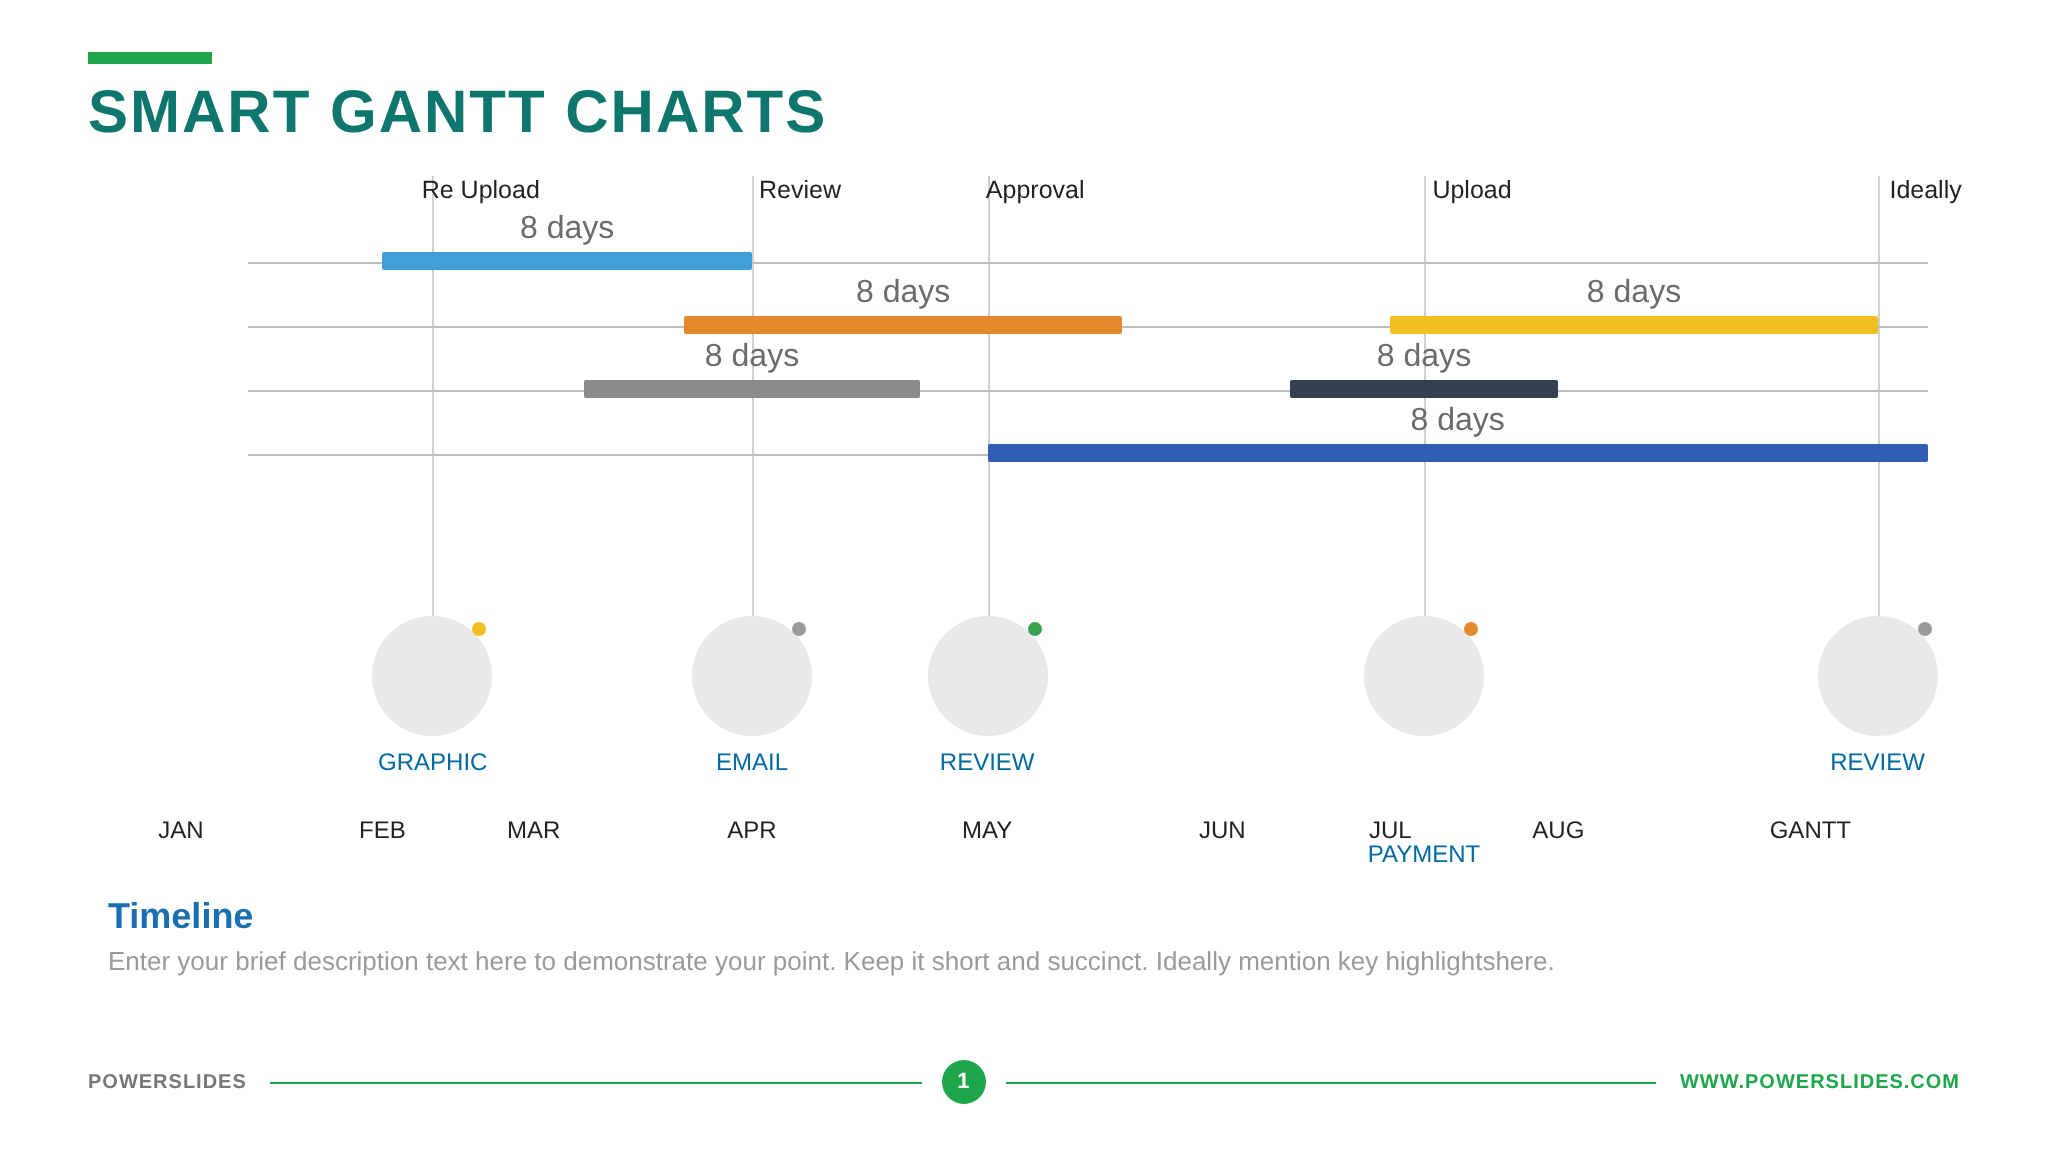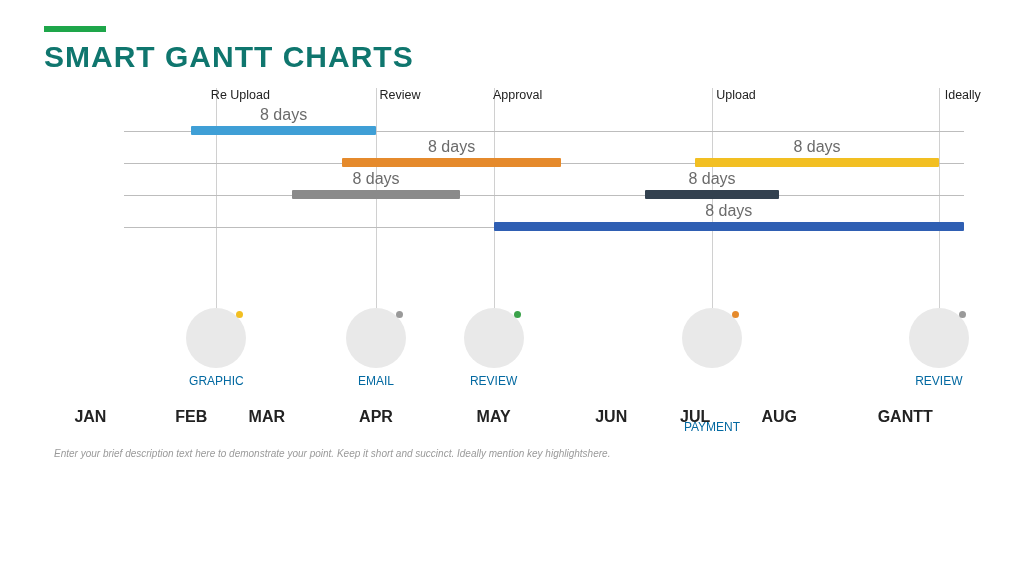--- a/index.html
+++ b/index.html
@@ -14,24 +14,24 @@
   .vline { position: absolute; top: 0; bottom: 0; width: 1px; background: #d0d0d0; }
   .phase-label { position: absolute; top: 0; font-size: 12.5px; font-weight: 400; color: #222; transform: translateX(-50%); white-space: nowrap; padding-left: 48px; }
   .row-line { position: absolute; left: 0; right: 0; height: 1px; background: #bdbdbd; }
   .bar { position: absolute; height: 9px; border-radius: 1px; }
   .bar-label { position: absolute; font-size: 16px; color: #6b6b6b; transform: translateY(-100%); white-space: nowrap; }
   .bubbles-row { position: relative; margin: 0 0 0 80px; width: 840px; height: 96px; }
   .bubble { position: absolute; width: 60px; height: 60px; border-radius: 50%; background: #e9e9e9; transform: translateX(-50%); }
   .bubble .dot { position: absolute; width: 7px; height: 7px; border-radius: 50%; top: 3px; right: 3px; }
   .bubble-label { position: absolute; top: 66px; font-size: 12px; font-weight: 400; color: #0369a1; transform: translateX(-50%); white-space: nowrap; }
   .months-row { position: relative; margin: 0 0 0 80px; width: 840px; height: 26px; }
-  .month { position: absolute; top: 4px; font-size: 16px; font-weight: 700; color: #222; transform: translateX(-50%); }
+  .month { position: absolute; top: 4px; font-size: 12px; font-weight: 400; color: #222; transform: translateX(-50%); }
   .subtitle { margin-top: 18px; padding: 0 10px; }
   .subtitle h3 { color: #1a6fb0; font-size: 18px; font-weight: 600; margin-bottom: 4px; }
-  .subtitle p { color: #9a9a9a; font-size: 10px; font-style: italic; }
+  .subtitle p { color: #9a9a9a; font-size: 13px; }
   .footer { position: absolute; left: 44px; right: 44px; bottom: 20px; height: 28px; display: flex; align-items: center; }
   .footer .line { flex: 1; height: 1px; background: #1ea64a; }
   .footer .brand-left { font-size: 10px; font-weight: 700; letter-spacing: 0.5px; color: #777; margin-right: 12px; }
   .footer .brand-right { font-size: 10px; font-weight: 700; letter-spacing: 0.5px; color: #1ea64a; margin-left: 12px; }
   .footer .pagenum { width: 22px; height: 22px; border-radius: 50%; background: #1ea64a; color: #fff; font-size: 11px; font-weight: 700; display: flex; align-items: center; justify-content: center; margin: 0 10px; }
 </style>
 </head>
 <body>
 
 <div class="slide">
@@ -99,17 +99,25 @@
       <div class="month" style="left: 17%;">MAR</div>
       <div class="month" style="left: 30%;">APR</div>
       <div class="month" style="left: 44%;">MAY</div>
       <div class="month" style="left: 58%;">JUN</div>
       <div class="month" style="left: 68%;">JUL</div>
       <div class="month" style="left: 78%;">AUG</div>
       <div class="month" style="left: 93%;">GANTT</div>
     </div>
 
   <div class="subtitle">
+    <h3>Timeline</h3>
     <p>Enter your brief description text here to demonstrate your point. Keep it short and succinct. Ideally mention key highlightshere.</p>
   </div>
 
+  <div class="footer">
+    <span class="brand-left">POWERSLIDES</span>
+    <div class="line"></div>
+    <div class="pagenum">1</div>
+    <div class="line"></div>
+    <span class="brand-right">WWW.POWERSLIDES.COM</span>
+  </div>
 
 </div>
 
 </body></html>

